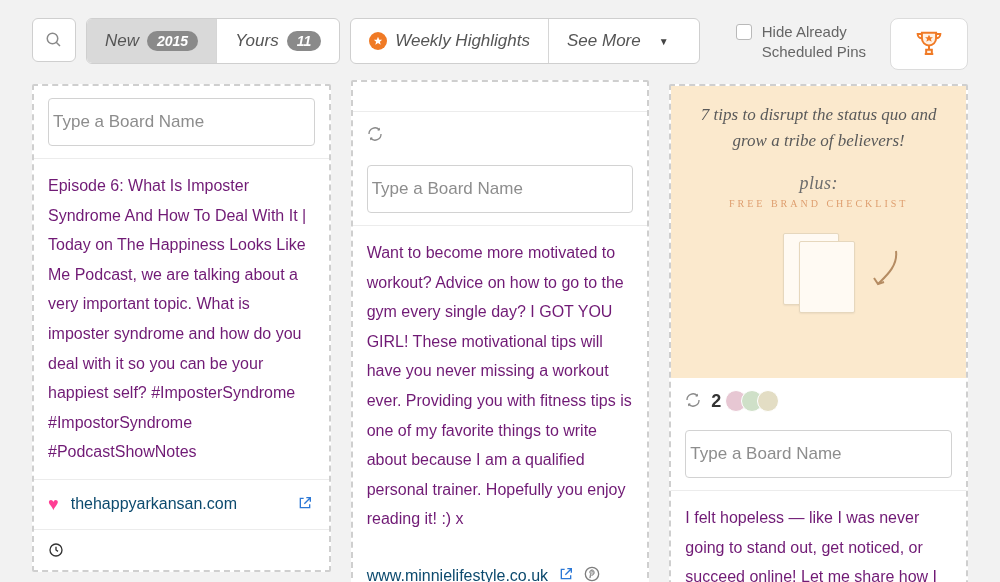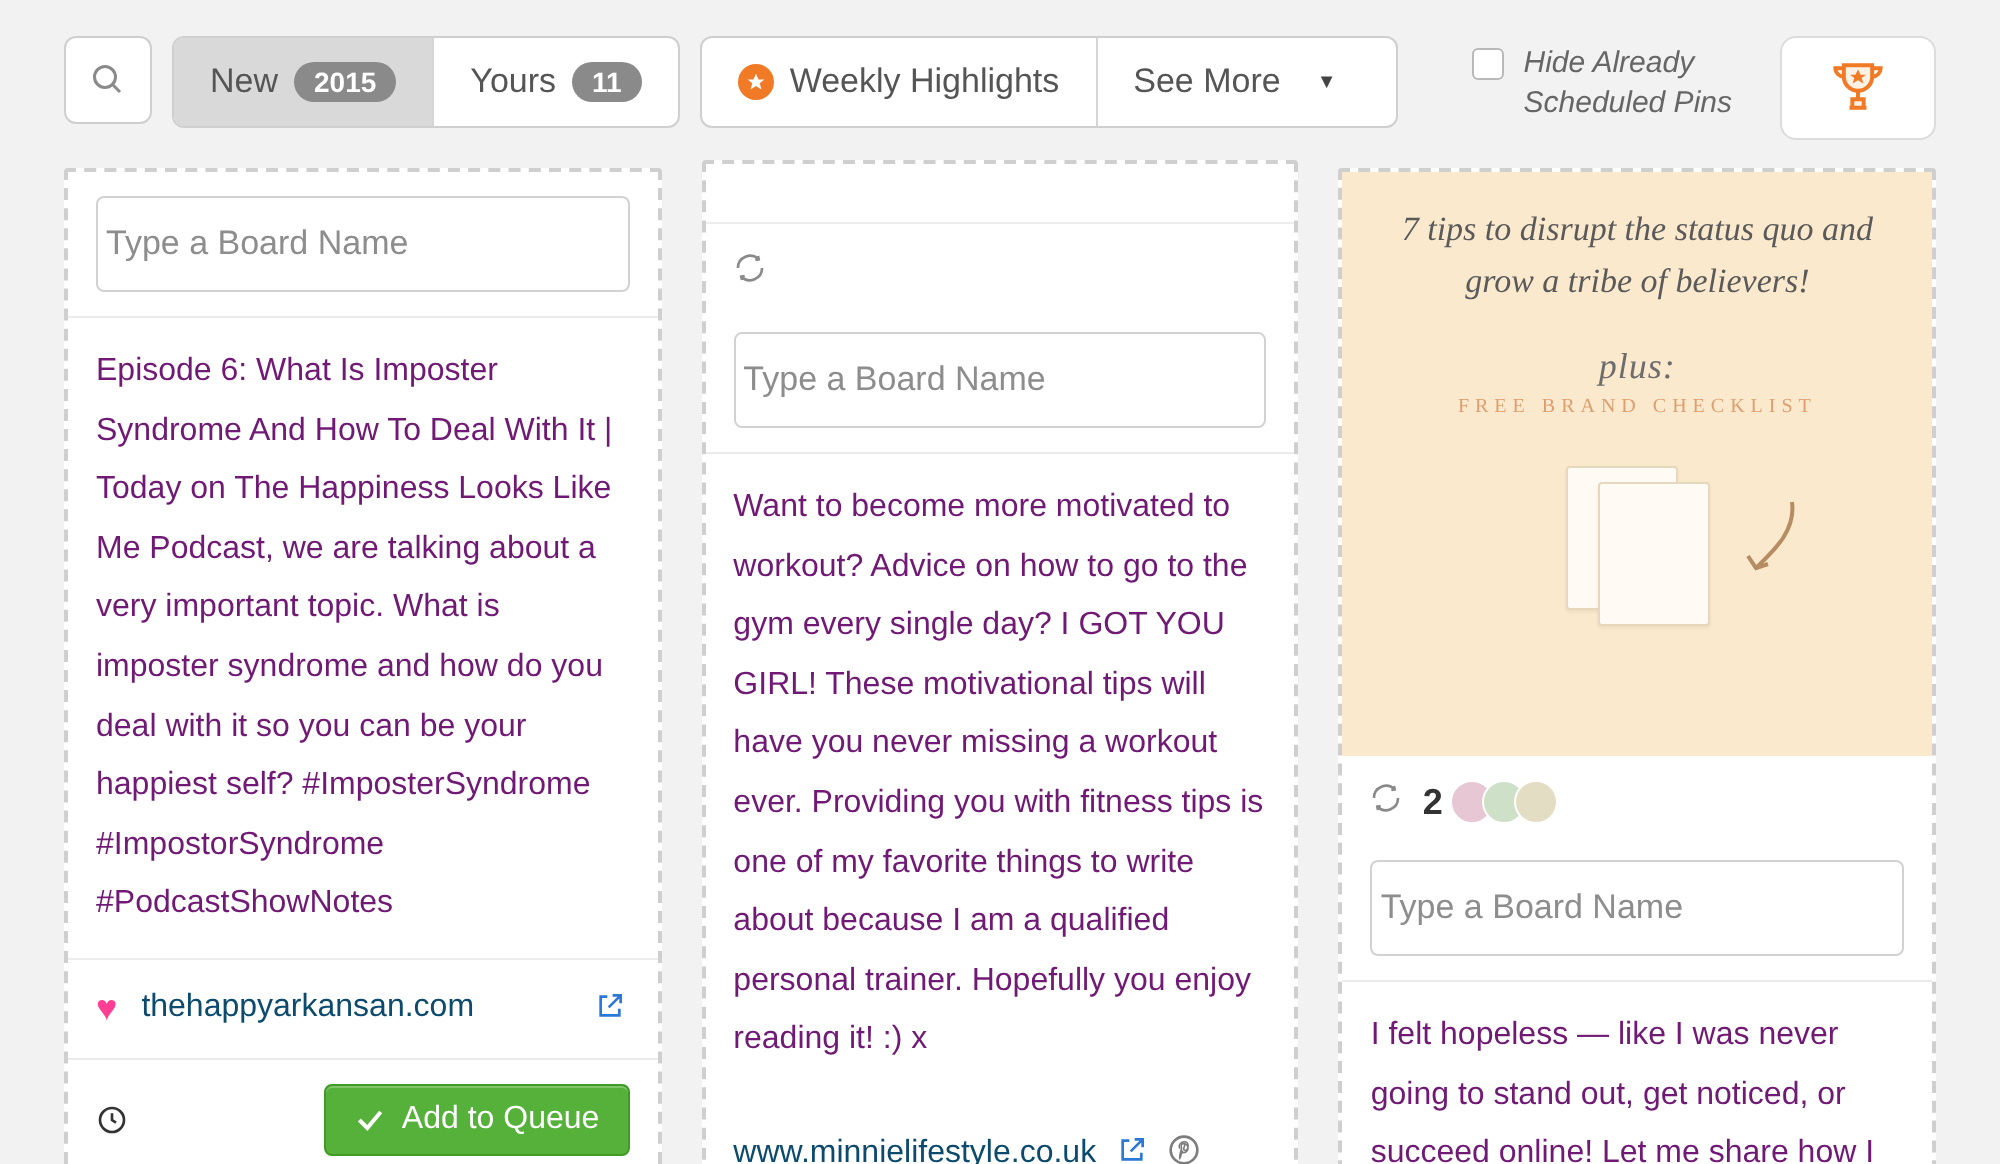--- a/index.html
+++ b/index.html
@@ -39,20 +39,21 @@
     border-radius: 6px;
     overflow: hidden;
     background: #fff;
   }
   .tab {
     height: 44px;
     padding: 1px 18px;
     display: flex; align-items: center; gap: 8px;
     color: #555; font-size: 17px;
     border-right: 1px solid #d6d6d6;
+    font-style: italic;
   }
   .tab:last-child { border-right: none; }
   .tab.active { background: #d9d9d9; }
   .pill {
     display: inline-flex; align-items: center; justify-content: center;
     background: #8a8a8a; color: #fff;
     border-radius: 999px; padding: 2px 10px;
     font-size: 14px; font-weight: 600;
   }
   .star-icon {
@@ -68,21 +69,21 @@
 
   .hide-wrap {
     display: flex; align-items: flex-start; gap: 10px;
     margin-top: 4px;
   }
   .chk {
     width: 16px; height: 16px;
     border: 1px solid #b9b9b9; border-radius: 3px; background: #fff;
     margin-top: 2px;
   }
-  .hide-text { color: #666; font-size: 15px; line-height: 1.3; text-align: left; font-style: italic; }
+  .hide-text { color: #666; font-size: 15px; line-height: 1.3; text-align: left; }
 
   .trophy-btn {
     width: 78px; height: 52px;
     border: 1px solid #dcdcdc; border-radius: 8px;
     background: #fff; display:flex; align-items:center; justify-content:center;
     margin-left: 14px;
   }
 
   
   .cols {
@@ -270,26 +271,20 @@
               <path d="M19 14v5H5V5h5"></path>
             </svg>
         </span>
       </div>
 
       <div class="foot-row">
         <svg class="clock" viewBox="0 0 24 24" fill="none" stroke="#333" stroke-width="2">
             <circle cx="12" cy="12" r="9"></circle>
             <path d="M12 7v5l3 2"></path>
           </svg>
-        <button class="queue-btn">
-          <svg width="16" height="16" viewBox="0 0 24 24" fill="none" stroke="#fff" stroke-width="3">
-              <polyline points="4,12 10,18 20,6"></polyline>
-            </svg>
-          <span>Add to Queue</span>
-        </button>
       </div>
     </div>
 
     <div class="card cut-top">
       <div style="height:30px;border-bottom:1px solid #ececec"></div>
       <div class="refresh-row">
         <span class="refresh-icon">
           <svg width="16" height="16" viewBox="0 0 24 24" fill="none" stroke="#8a8a8a" stroke-width="2">
               <path d="M3 12a9 9 0 0 1 15.5-6.4M21 12a9 9 0 0 1-15.5 6.4"></path>
               <polyline points="18 3 18.5 5.6 16 6"></polyline>

